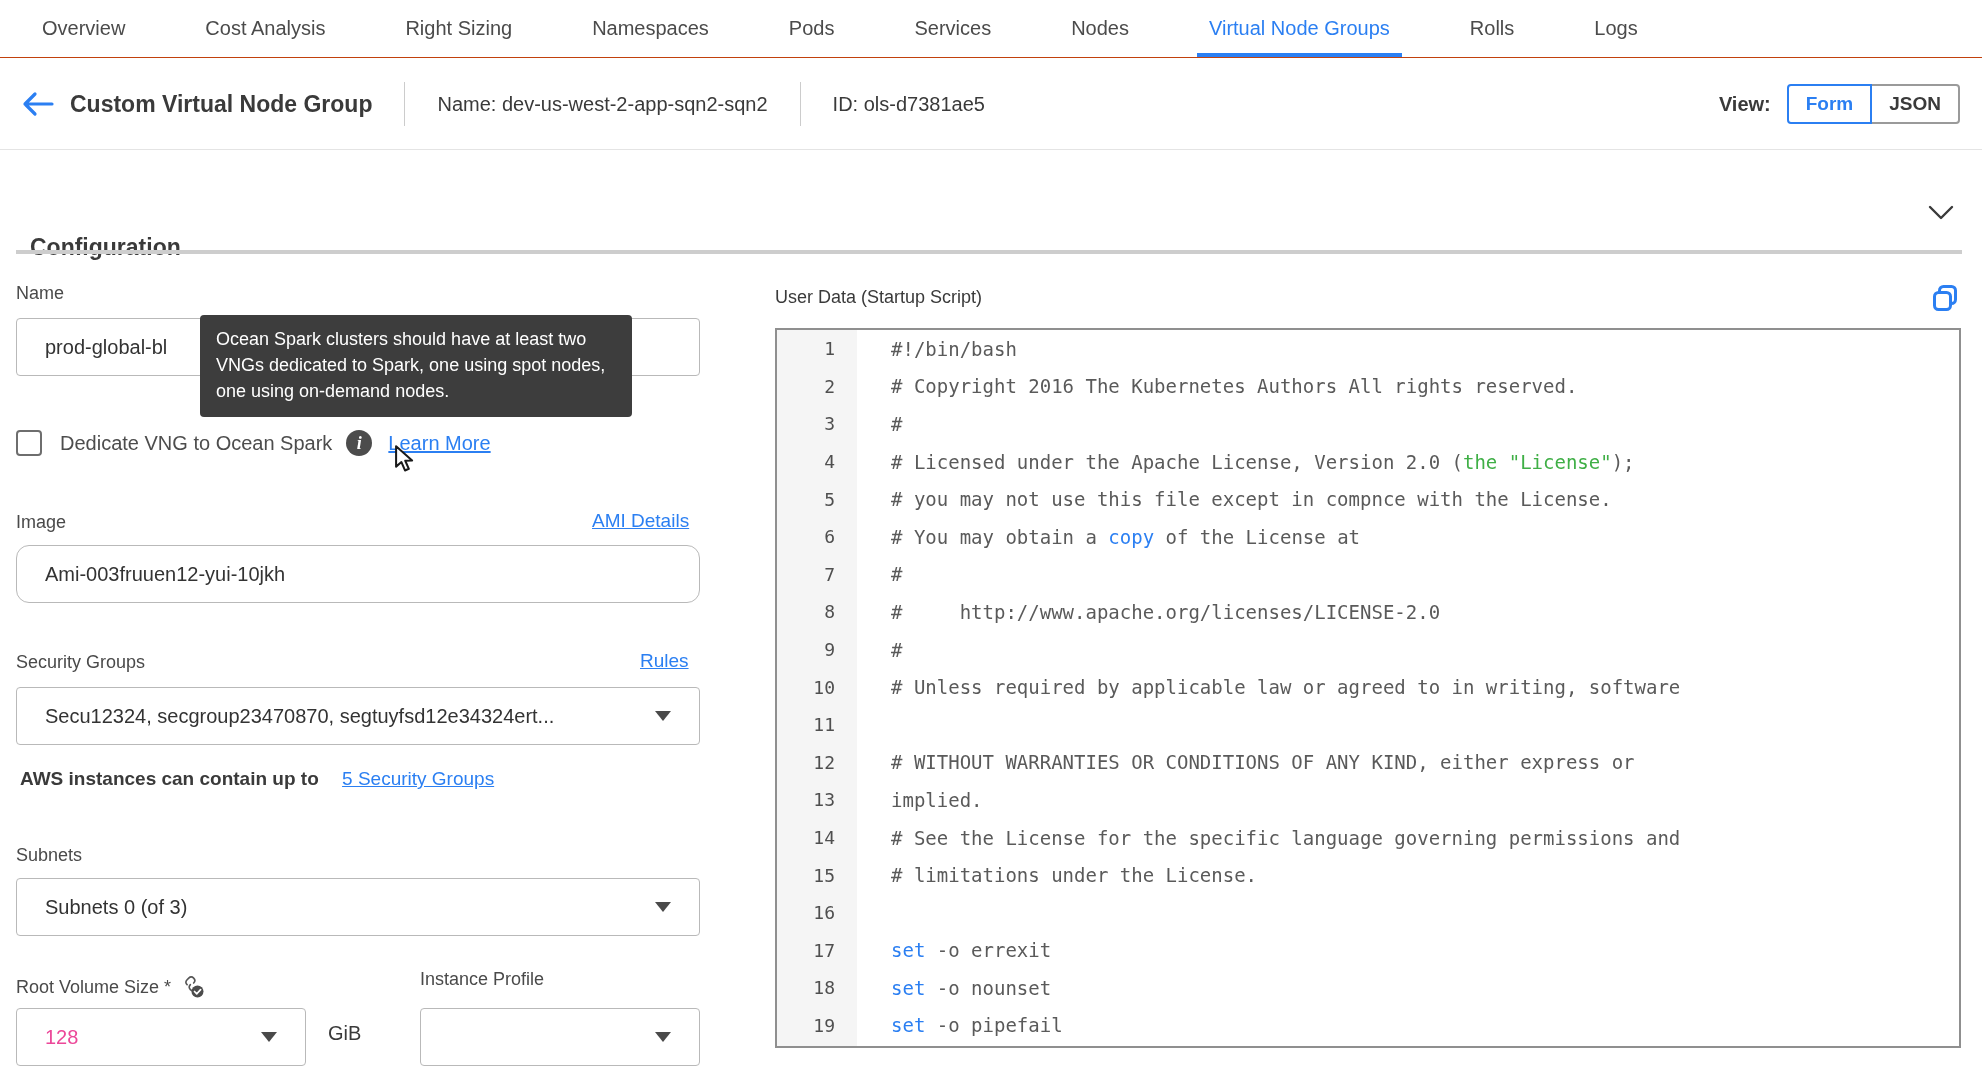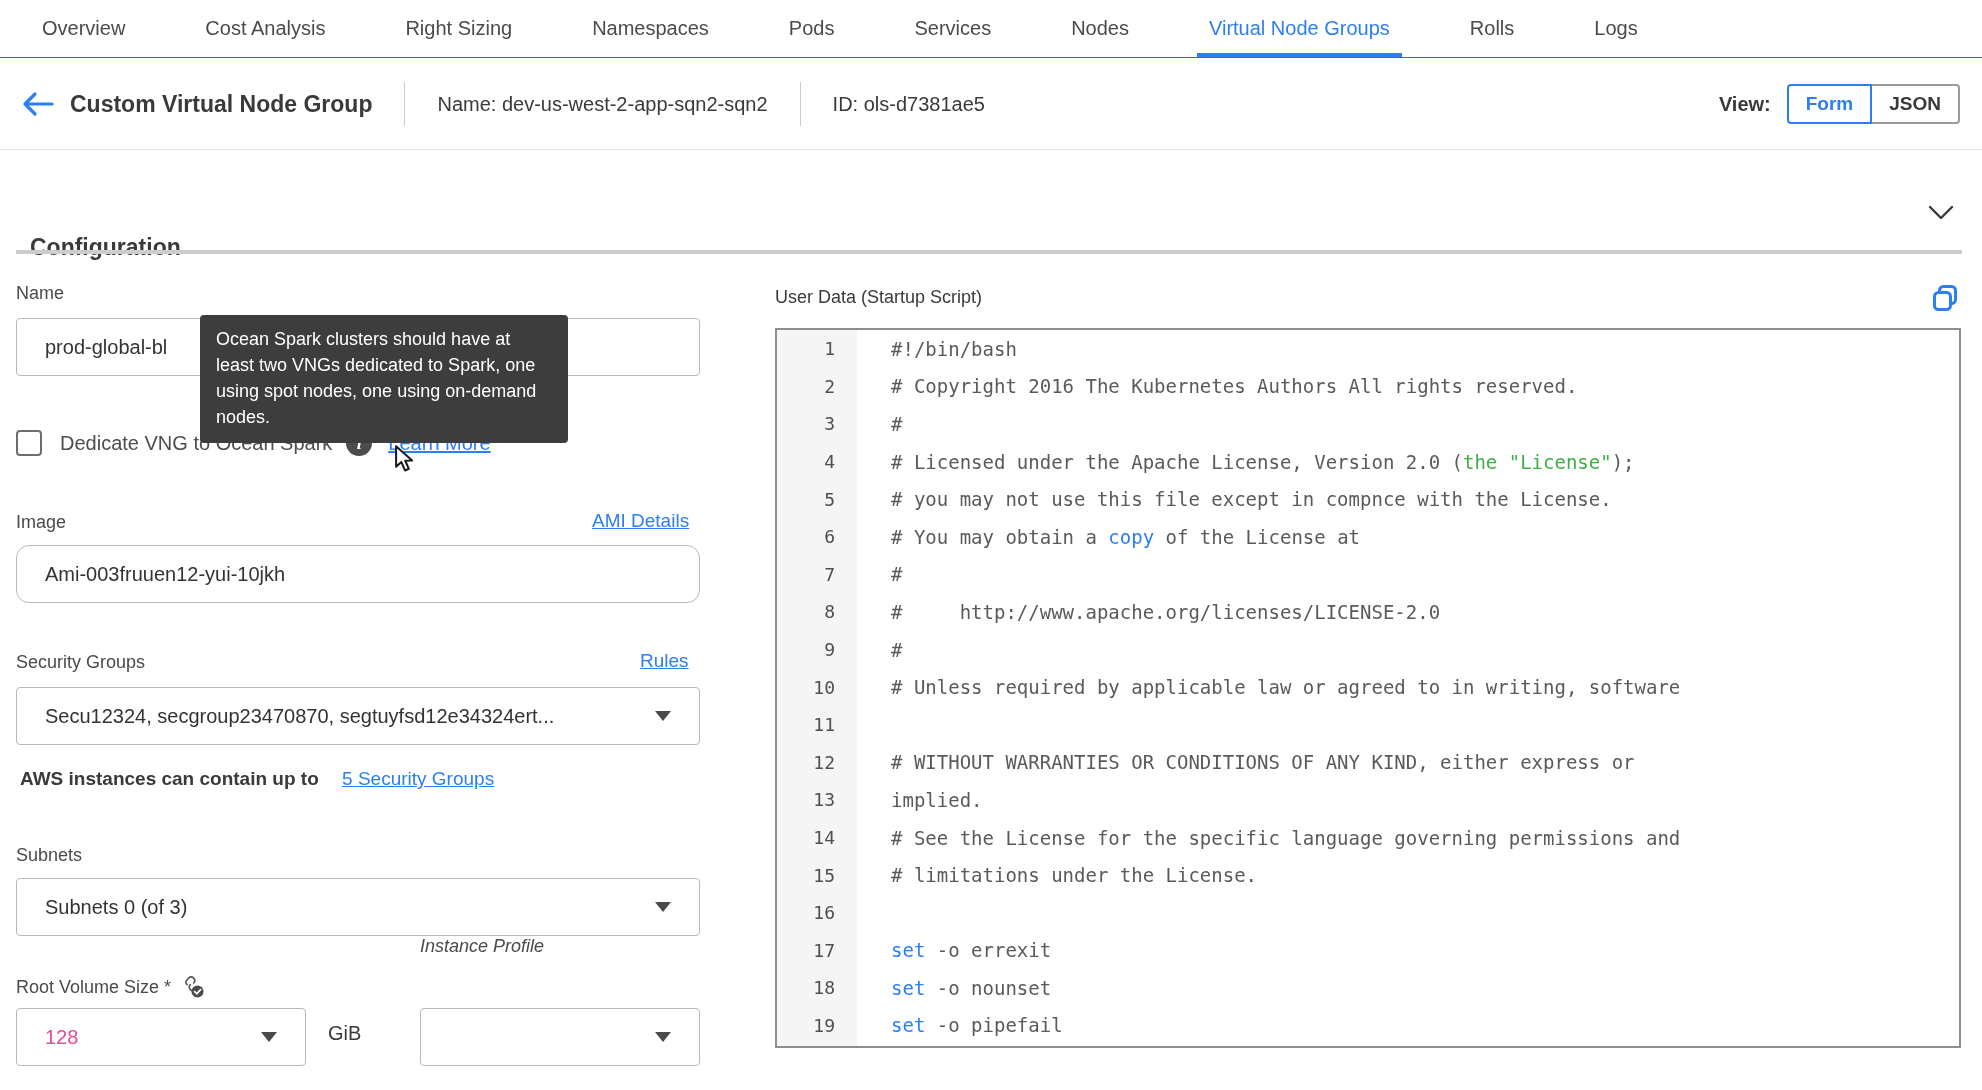--- a/index.html
+++ b/index.html
@@ -50,21 +50,21 @@
     border:1px solid #b9b9b9; border-radius:4px;
     font-family:"Liberation Sans", sans-serif; font-size:20px; color:#333;
     padding:0 28px; display:flex; align-items:center;
   }
   input.text-input { width:684px; }
   .select-box { cursor:pointer; }
   .select-value { flex:1; white-space:nowrap; overflow:hidden; text-overflow:ellipsis; }
   .caret { width:0; height:0; border-left:8px solid transparent; border-right:8px solid transparent; border-top:10px solid #4a4a4a; flex-shrink:0; }
   .placeholder { color:#ec4899; }
   .tooltip {
-    position:absolute; left:200px; top:315px; width:368px;
+    position:absolute; left:200px; top:315px; width:432px;
     background:#3d3d3d; color:#fff; border-radius:4px;
     font-size:18px; line-height:1.45; padding:11px 16px 13px 16px; z-index:5;
   }
   .check-row { position:absolute; left:16px; top:430px; display:flex; align-items:center; }
   .checkbox { width:26px; height:26px; border:2px solid #6e6e6e; border-radius:4px; background:#fff; cursor:pointer; flex-shrink:0; }
   .check-label { font-size:20px; color:#4d4d4d; margin-left:18px; }
   .info-icon {
     width:26px; height:26px; border-radius:50%; background:#4c4c4c; color:#fff;
     font-family:"Liberation Serif", serif; font-style:italic; font-weight:700; font-size:18px;
     display:flex; align-items:center; justify-content:center; margin-left:14px; cursor:pointer;
@@ -184,21 +184,21 @@
       <circle cx="16.5" cy="16.5" r="6" fill="#4c4c4c"></circle>
       <path d="M13.5 16.5 L15.8 18.8 L19.6 14.6" stroke="#fff" stroke-width="1.7" fill="none" stroke-linecap="round" stroke-linejoin="round"></path>
     </svg>
   </div>
   <div class="select-box" style="left:16px; top:1008px; width:290px;">
     <span class="select-value placeholder">128</span>
     <span class="caret"></span>
   </div>
   <div class="unit-label">GiB</div>
 
-  <div class="field-label" style="left:420px; top:936px;font-style:italic;">Instance Profile</div>
+  <div class="field-label" style="left:420px; top:969px;">Instance Profile</div>
   <div class="select-box" style="left:420px; top:1008px; width:280px;">
     <span class="select-value"></span>
     <span class="caret"></span>
   </div>
 
   <div class="editor-title">User Data (Startup Script)</div>
   <div class="copy-icon">
     <svg width="30" height="32" viewBox="0 0 30 32">
       <rect x="9.5" y="3.5" width="16" height="17" rx="4" fill="none" stroke="#2b7ff2" stroke-width="3"></rect>
       <rect x="4.5" y="9.5" width="16" height="17" rx="4" fill="#fff" stroke="#2b7ff2" stroke-width="3"></rect>

